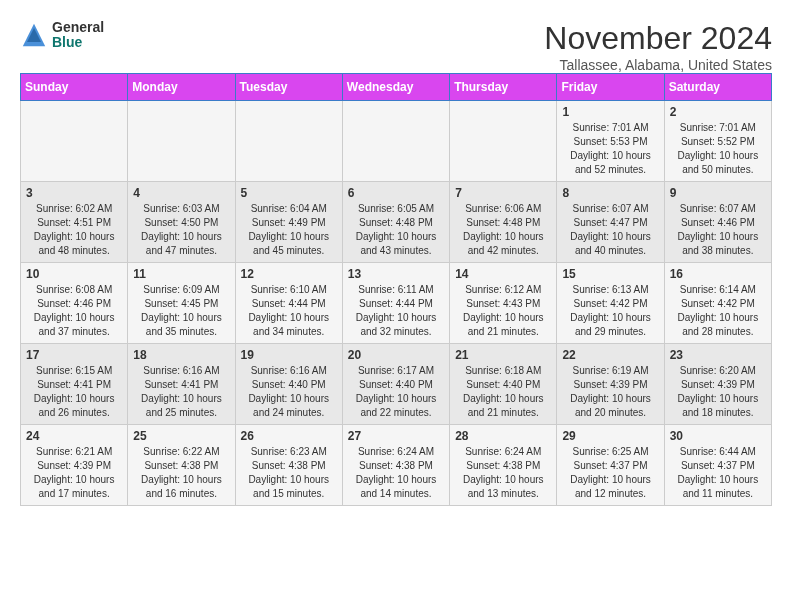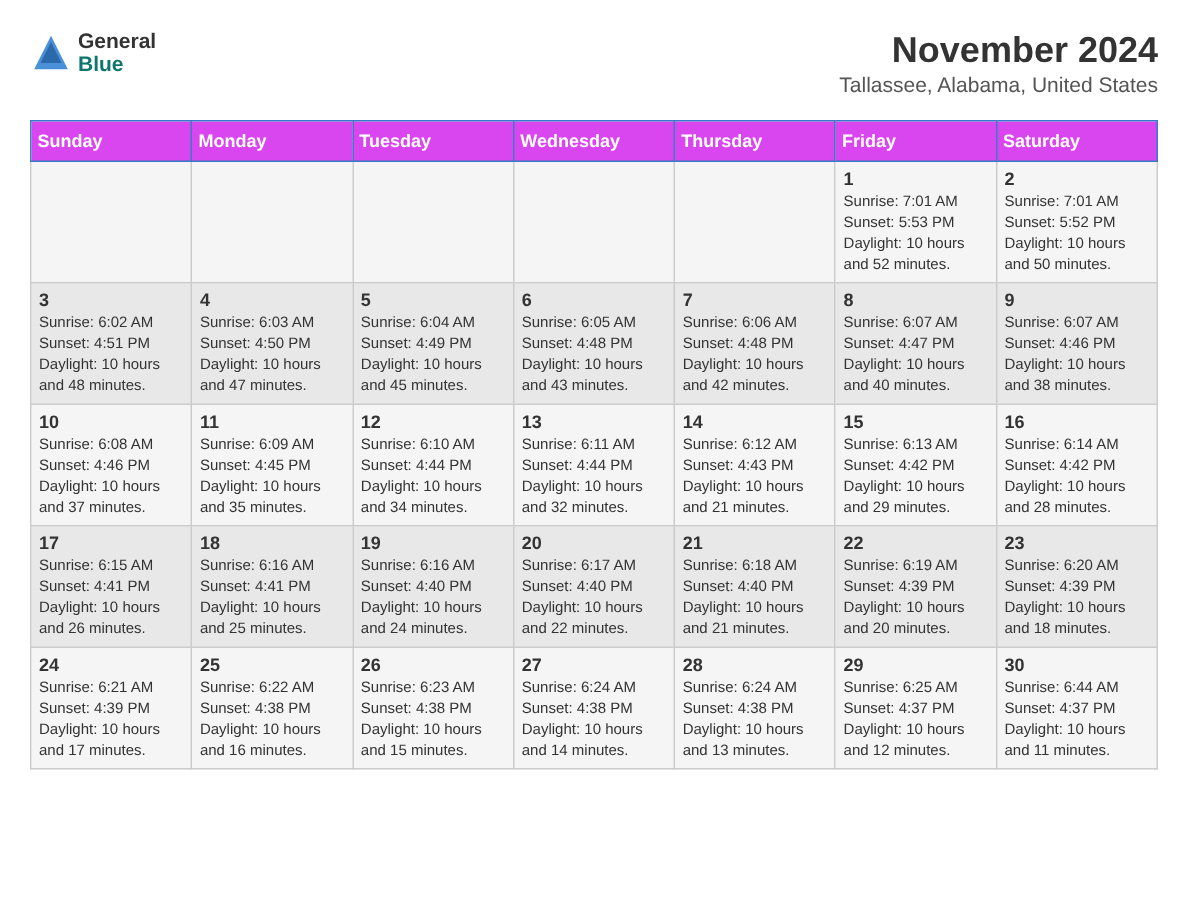--- a/index.html
+++ b/index.html
@@ -7,21 +7,20 @@
       font-family: Arial, sans-serif;
       background: #fff;
       width: 792px;
       min-height: 612px;
       padding: 20px;
     }
     .header {
       display: flex;
       justify-content: space-between;
       align-items: flex-start;
-      margin-bottom: 16px;
     }
     .logo {
       display: flex;
       align-items: center;
       gap: 4px;
     }
     .logo-text {
       display: flex;
       flex-direction: column;
       line-height: 1.1;
@@ -37,22 +36,22 @@
       color: #0f766e;
     }
     .logo-icon {
       width: 28px;
       height: 28px;
     }
     .title-block {
       text-align: right;
     }
     .month-title {
-      font-size: 24px;
-      font-weight: bold;
+      font-size: 32px;
+      font-weight: normal;
       color: #333;
     }
     .location {
       font-size: 14px;
       color: #555;
     }
     table {
       width: 100%;
       border-collapse: collapse;
       table-layout: fixed;
@@ -83,20 +82,21 @@
     .day-number {
       font-size: 12px;
       font-weight: bold;
       display: block;
       margin-bottom: 2px;
     }
     .day-info {
       font-size: 10px;
       line-height: 1.4;
       color: #333;
+      text-align: center;
     }
     .empty-cell {
       background-color: #f5f5f5;
     }
   </style>
 </head>
 <body>
 
 <div class="header">
   <div class="logo">

